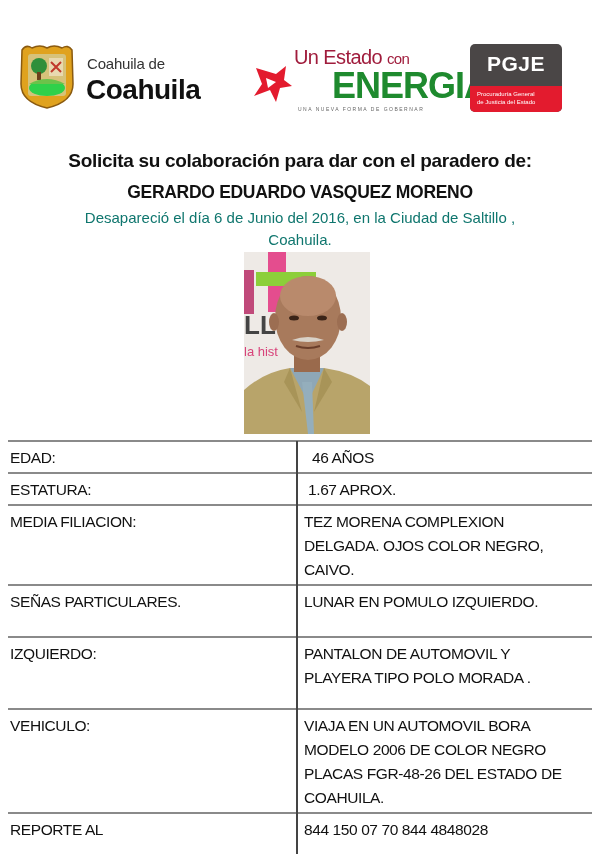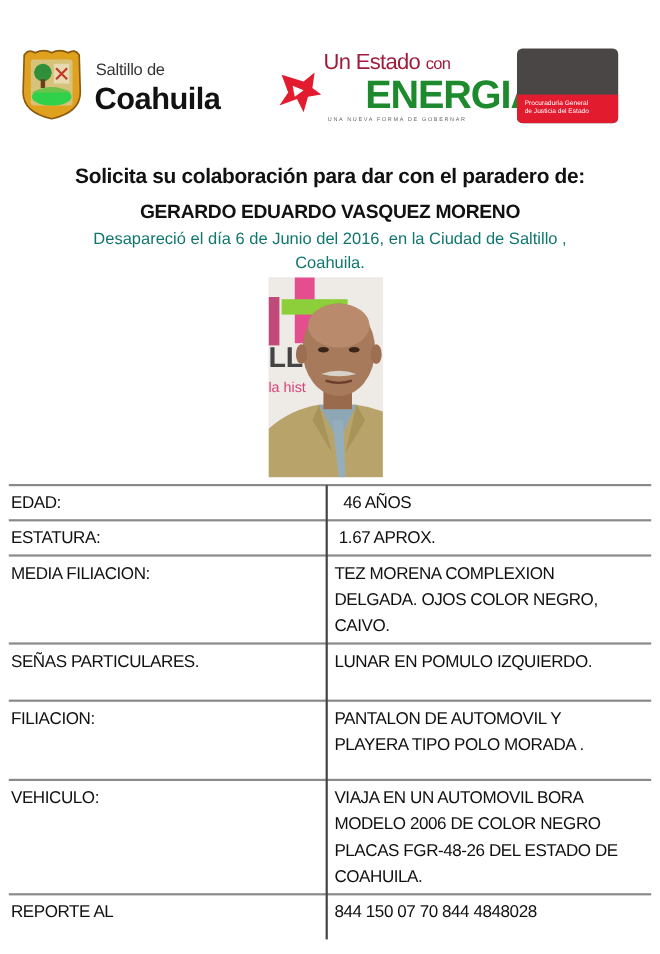--- a/index.html
+++ b/index.html
@@ -24,56 +24,57 @@
     .pgje-band { position: absolute; left: 0; top: 42px; width: 100%; height: 26px; background: #e31b2e; }
     .pgje-band-text { display: block; color: #fff; font-size: 6px; line-height: 7.5px; padding: 5px 0 0 7px; }
 
     
     .heading { position: absolute; left: 0; width: 600px; text-align: center; font-weight: bold; }
     .h-solicita { top: 150px; font-size: 19px; letter-spacing: -0.3px; }
     .h-name { top: 182px; font-size: 17.5px; letter-spacing: -0.3px; }
     .h-desc { position: absolute; left: 60px; width: 480px; top: 207px; text-align: center; font-size: 15px; line-height: 22px; color: #0f766e; }
 
     
-    .photo { position: absolute; left: 244px; top: 252px; width: 104px; height: 182px; overflow: hidden; background: #f0ecea; }
+    .photo { position: absolute; left: 244px; top: 252px; width: 126px; height: 182px; overflow: hidden; background: #f0ecea; }
     .hline { position: absolute; left: 8px; width: 584px; height: 2px; background: #8a8a8a; }
     .vline { position: absolute; left: 296px; top: 441px; width: 1.5px; height: 413px; background: #444; }
     .cell { position: absolute; font-weight: normal; font-size: 15.5px; line-height: 24px; letter-spacing: -0.4px; color: #111; }
     .cell-label { left: 10px; width: 280px; }
     .cell-value { left: 304px; width: 290px; }
   </style>
 </head>
 <body>
 
 <div class="logo-coahuila">
   <svg class="shield" viewBox="0 0 58 66">
     <path d="M4 6 Q8 0 14 4 Q22 0 29 4 Q36 0 44 4 Q50 0 54 6 L55 40 Q55 58 29 64 Q3 58 3 40 Z" fill="#e0a21e" stroke="#8a5a10" stroke-width="1.5"></path>
     <rect x="10" y="10" width="38" height="42" rx="3" fill="#d6c27a"></rect>
     <circle cx="21" cy="22" r="8" fill="#2f8f3a"></circle>
     <rect x="19" y="28" width="4" height="8" fill="#6b3f1a"></rect>
     <rect x="31" y="14" width="14" height="18" fill="#e8d9b0"></rect>
     <path d="M33 18 L43 28 M43 18 L33 28" stroke="#c0392b" stroke-width="2"></path>
     <ellipse cx="29" cy="44" rx="18" ry="8" fill="#2fd14a"></ellipse>
     <path d="M11 40 Q29 30 47 40" fill="#6cc24a"></path>
   </svg>
-  <span class="coah-small">Saltillo de</span>
+  <span class="coah-small">Coahuila de</span>
   <span class="coah-big">Coahuila</span>
 </div>
 
 <div class="logo-energia">
   <svg class="energia-mark" viewBox="0 0 42 42">
     <path d="M6 6 L26 12 L36 4 L34 18 L42 24 L30 26 L26 40 L20 28 L4 34 L12 22 Z" fill="#e31b2e"></path>
     <path d="M16 16 L26 20 L18 26 Z" fill="#ffffff"></path>
   </svg>
   <span class="energia-top"><span>Un Estado</span> <span class="con">con</span></span>
   <span class="energia-big">ENERGIA</span>
   <span class="energia-sub">UNA NUEVA FORMA DE GOBERNAR</span>
 </div>
 
 <div class="logo-pgje">
+  <span class="pgje-title">PGJE</span>
   <div class="pgje-band">
     <span class="pgje-band-text">Procuraduría General</span>
     <span class="pgje-band-text" style="padding-top:0">de Justicia del Estado</span>
   </div>
 </div>
 
 <div class="heading h-solicita">Solicita su colaboración para dar con el paradero de:</div>
 <div class="heading h-name">GERARDO EDUARDO VASQUEZ MORENO</div>
 <div class="h-desc">Desapareció el día  6 de Junio del 2016, en la Ciudad de Saltillo , Coahuila.</div>
 
@@ -136,21 +137,21 @@
     <div class="cell cell-label" style="top:510px">MEDIA FILIACION:</div>
     <div class="cell cell-value" style="top:510px; width:270px">TEZ  MORENA  COMPLEXION DELGADA. OJOS  COLOR  NEGRO, CAIVO.</div>
   </div>
 
   <div>
     <div class="cell cell-label" style="top:590px">SEÑAS PARTICULARES.</div>
     <div class="cell cell-value" style="top:590px">LUNAR EN POMULO IZQUIERDO.</div>
   </div>
 
   <div>
-    <div class="cell cell-label" style="top:642px">FILIACION:</div>
+    <div class="cell cell-label" style="top:642px">IZQUIERDO:</div>
     <div class="cell cell-value" style="top:642px; width:270px">PANTALON DE AUTOMOVIL  Y PLAYERA  TIPO POLO MORADA .</div>
   </div>
 
   <div>
     <div class="cell cell-label" style="top:714px">VEHICULO:</div>
     <div class="cell cell-value" style="top:714px; width:288px">VIAJA EN UN AUTOMOVIL BORA MODELO 2006 DE COLOR NEGRO PLACAS  FGR-48-26  DEL ESTADO DE COAHUILA.</div>
   </div>
 
   <div>
     <div class="cell cell-label" style="top:818px">REPORTE AL</div>

